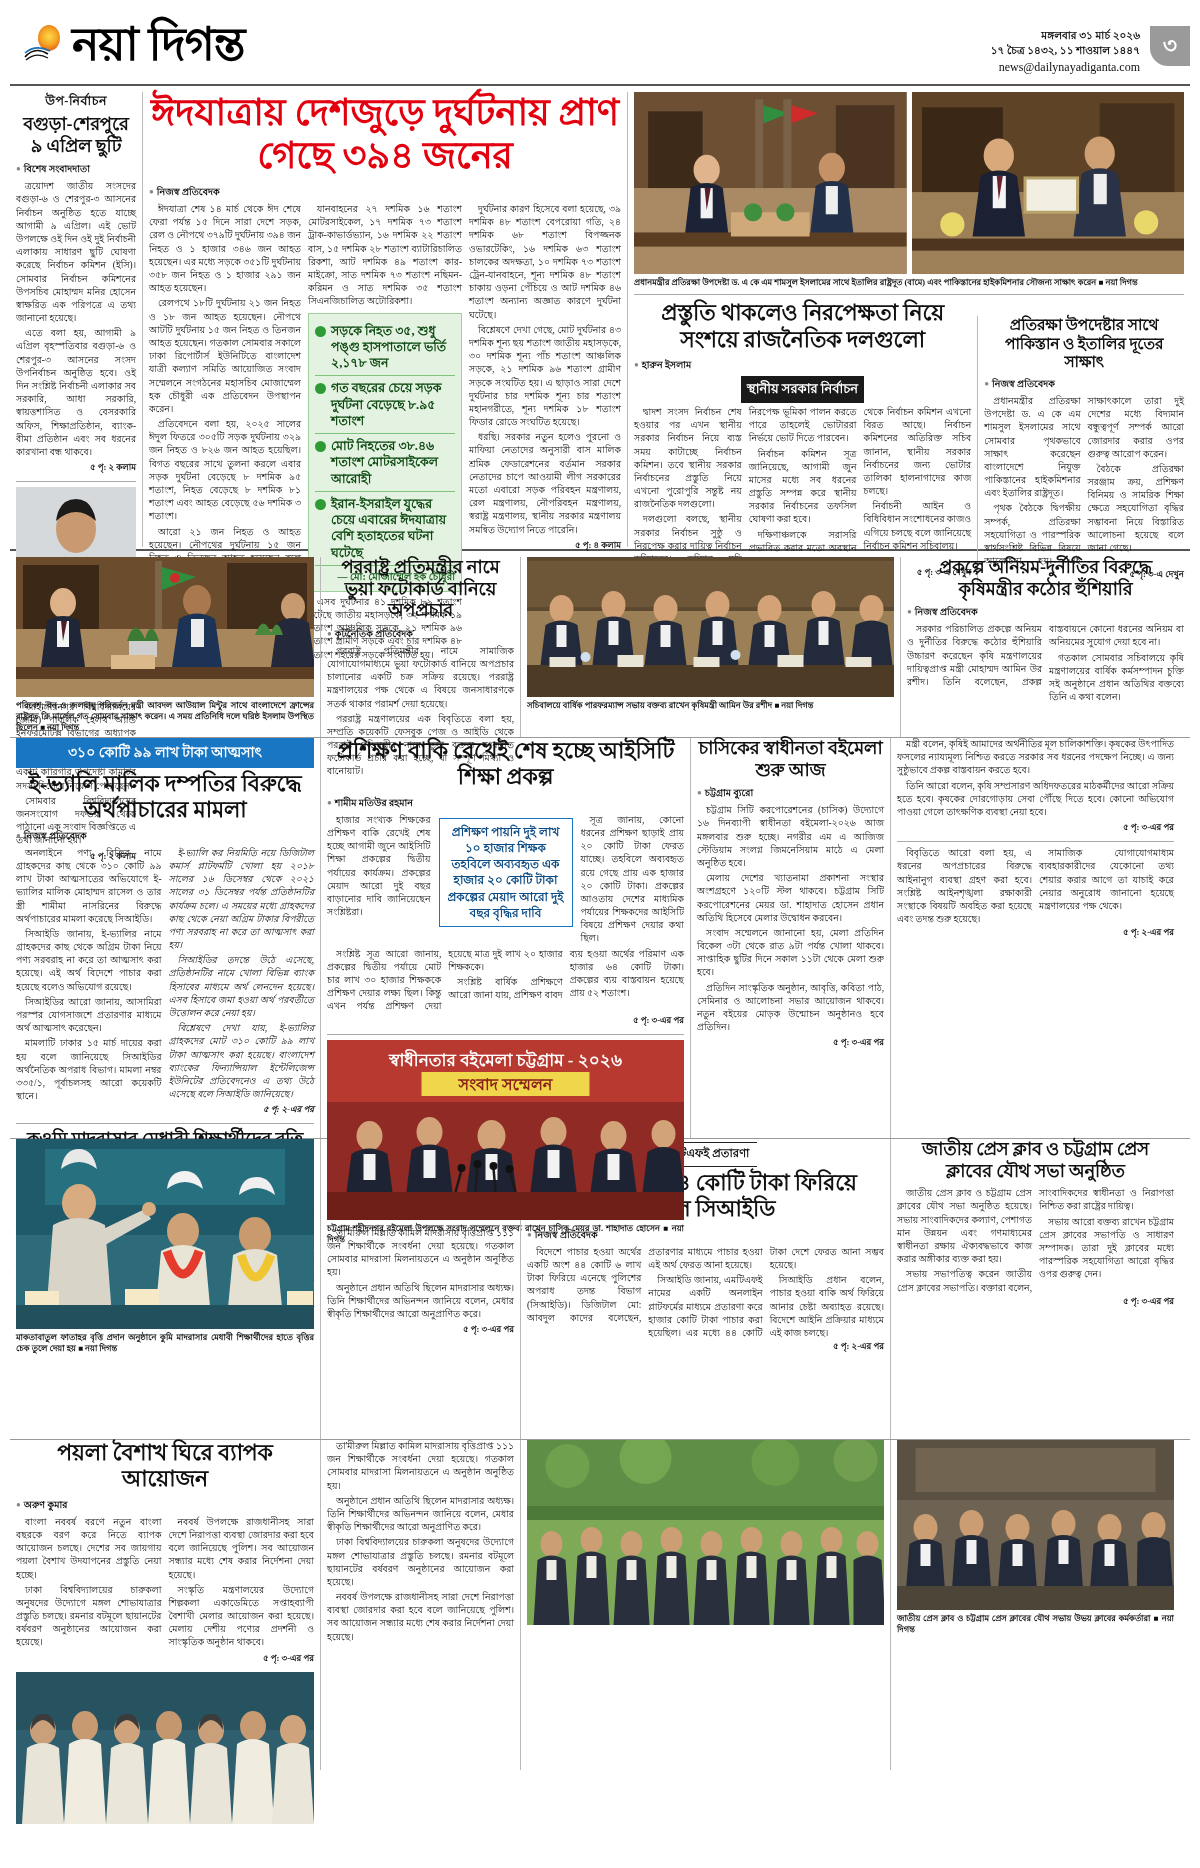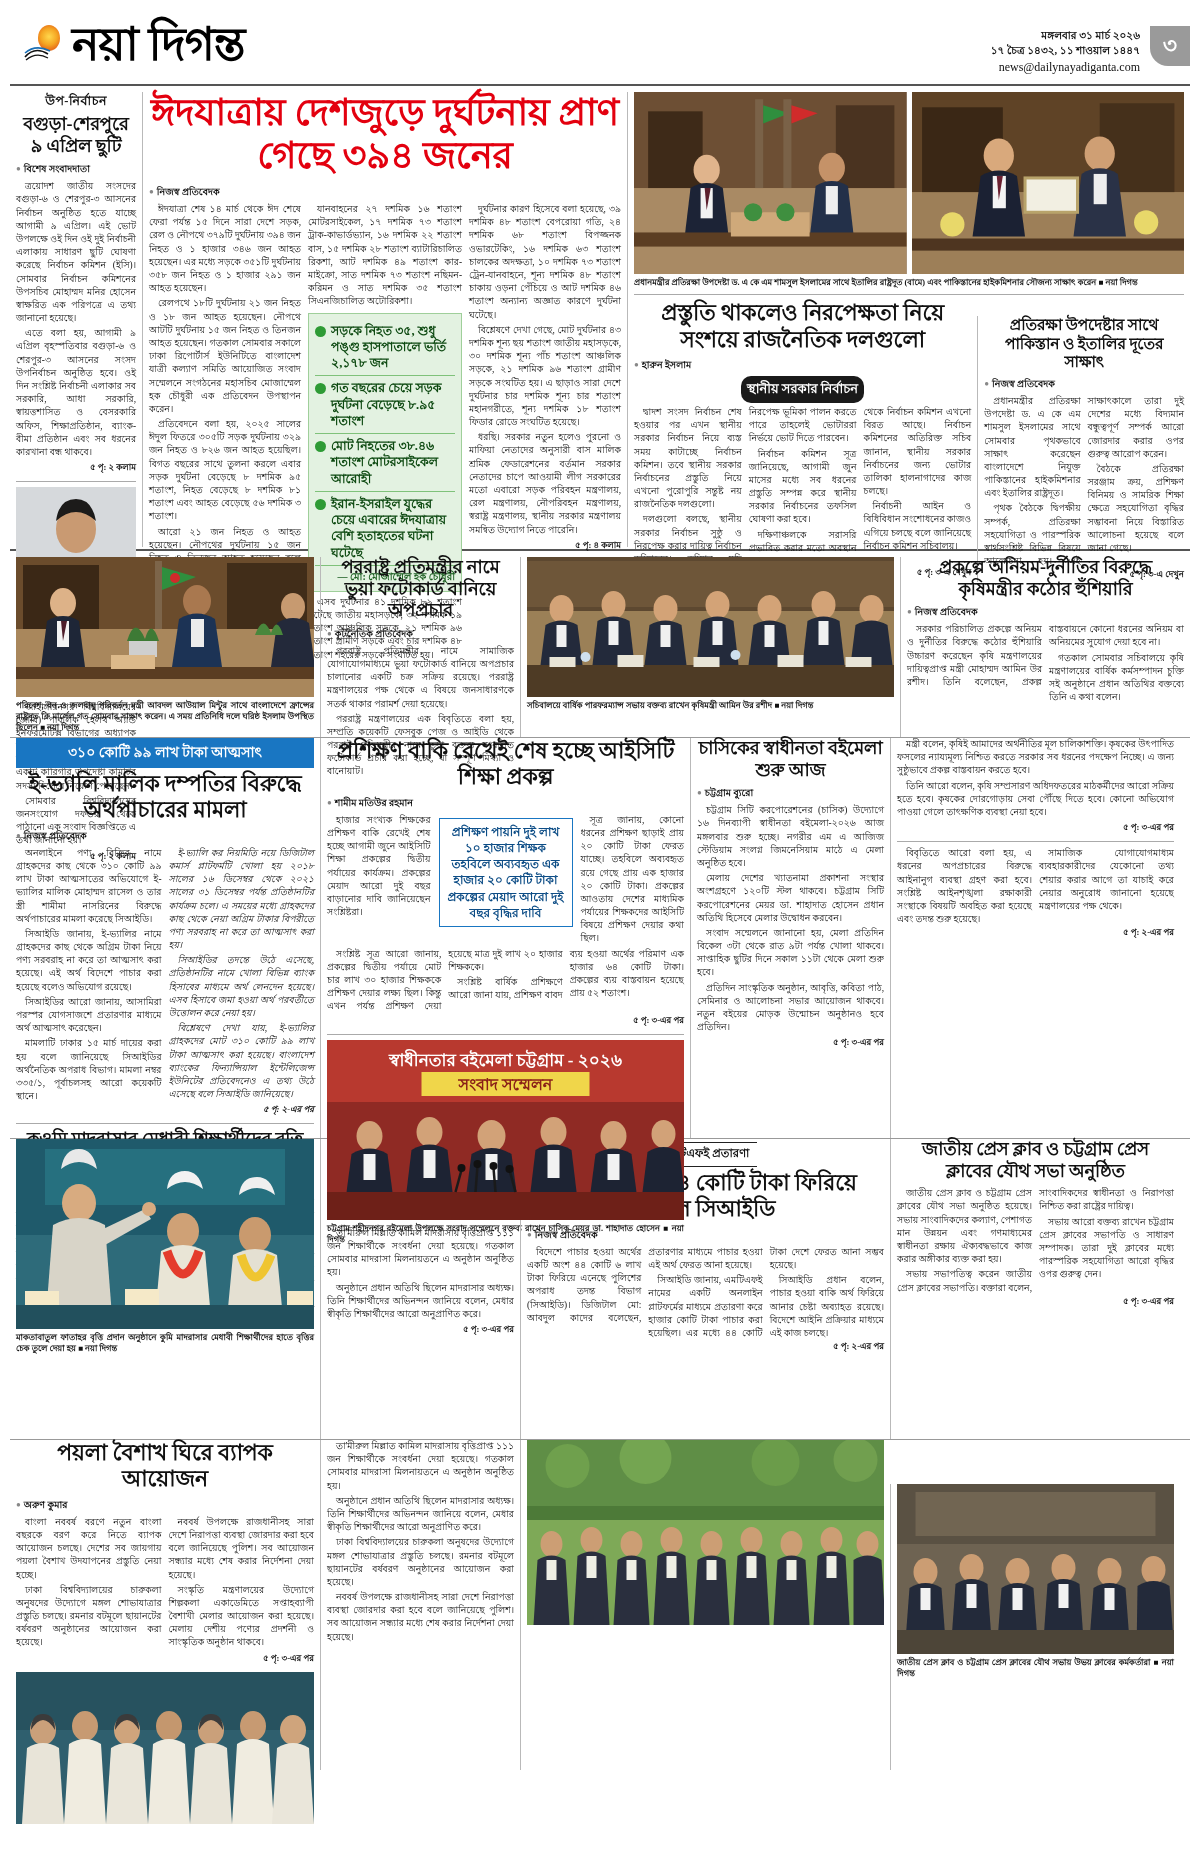--- a/index.html
+++ b/index.html
@@ -81,21 +81,21 @@
   .stattxt { font-size: 12.5px; font-weight: bold; line-height: 1.3; color: #0e4a12; }
   .statsrc { text-align: right; font-size: 10px; font-weight: bold; color: #1b5e20; padding-top: 3px; }
 
   
   .banner-blue {
     background: #1976c2; color: #fff; font-weight: bold; font-size: 14px;
     text-align: center; padding: 3px 4px; margin-bottom: 3px;
   }
   .banner-dark {
     background: #1a1a1a; color: #fff; font-weight: bold; font-size: 13px;
-    text-align: center; padding: 3px 6px; display: inline-block; border-radius: 10px;
+    text-align: center; padding: 3px 6px; display: inline-block;
   }
   .tag-center { text-align: center; margin: 3px 0; }
   .tag-small {
     display: inline-block; font-size: 11.5px; font-weight: bold;
     border-top: 1.5px solid #222; border-bottom: 1.5px solid #222; padding: 2px 8px;
   }
   .quotebox {
     border: 1.5px solid #1976c2; padding: 5px 6px; margin: 4px 2px;
     text-align: center; font-weight: bold; font-size: 12px; color: #0d4d86; line-height: 1.35;
   }
@@ -730,21 +730,21 @@
               <rect x="181" y="120" width="10" height="20"></rect>
                 <rect x="221" y="116" width="10" height="22"></rect>
               <rect x="261" y="120" width="10" height="20"></rect>
                 <rect x="301" y="116" width="10" height="22"></rect>
             </g>
           </g>
         </svg>
       </div>
     </div>
 
-    <div class="col vdiv" style="width:290px;margin-top:44px;">
+    <div class="col vdiv" style="width:290px;">
       <div class="photo" style="height:170px;">
         <svg viewBox="0 0 280 170" width="100%" height="170" preserveAspectRatio="xMidYMid slice">
           <rect width="280" height="170" fill="#6e6352"></rect>
           <rect x="0" y="0" width="280" height="60" fill="#5a5143"></rect>
           <rect x="20" y="8" width="240" height="44" fill="#7a6e59" opacity="0.7"></rect>
           <g fill="#cb9d73">
             <ellipse cx="30" cy="88" rx="12" ry="14"></ellipse>
               <ellipse cx="76" cy="84" rx="12" ry="14"></ellipse>
             <ellipse cx="122" cy="88" rx="12" ry="14"></ellipse>
               <ellipse cx="168" cy="84" rx="12" ry="14"></ellipse>

